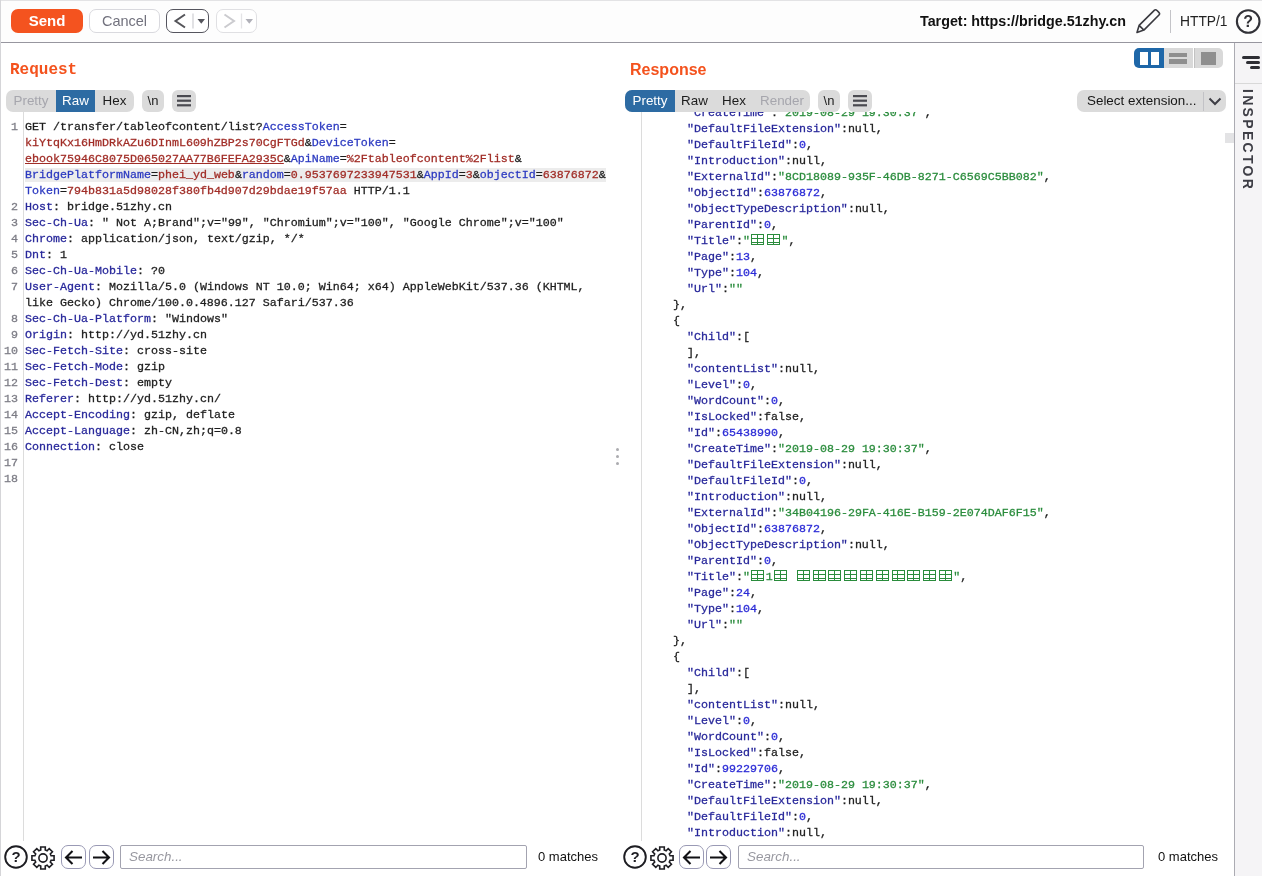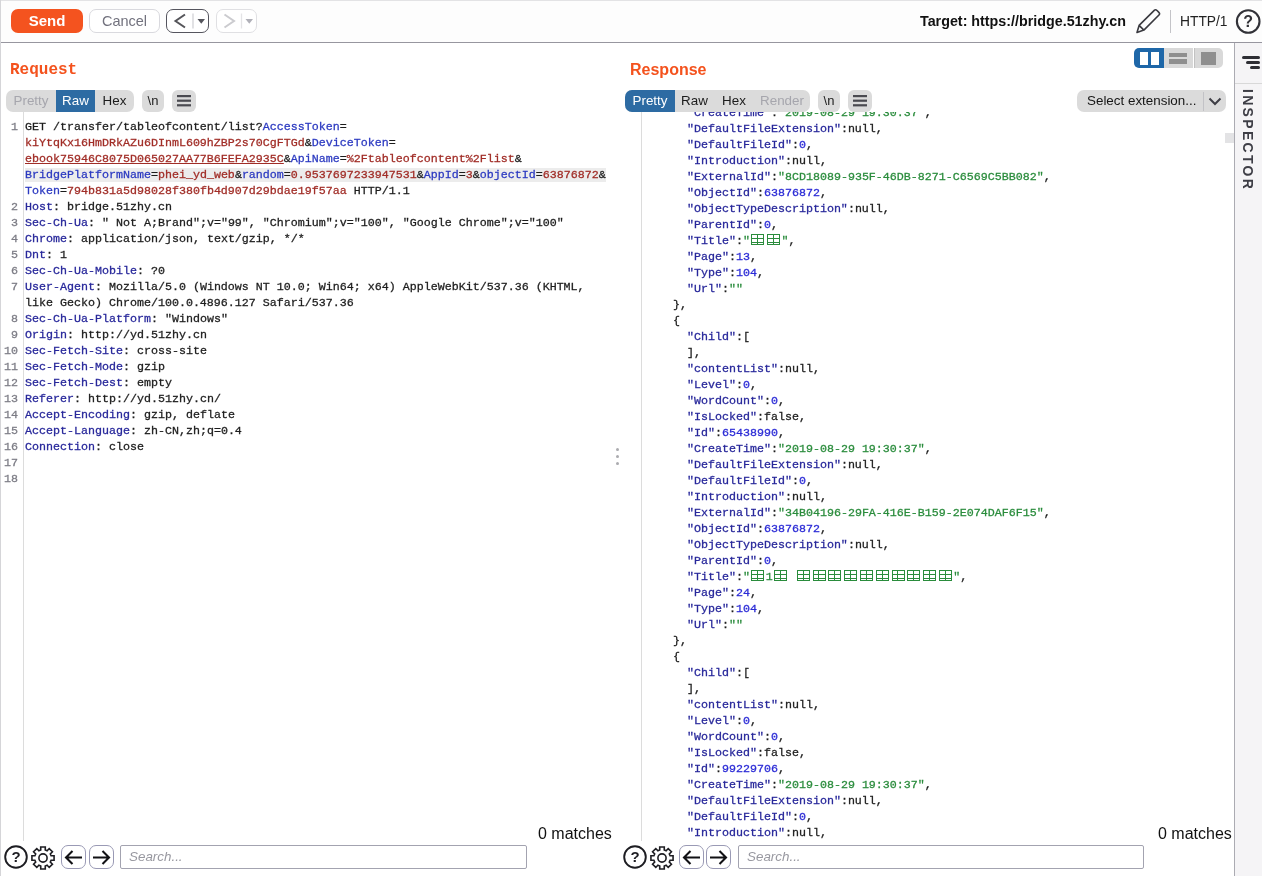--- a/index.html
+++ b/index.html
@@ -40,21 +40,21 @@
   #reqnums { position:absolute; left:0px; top:6.5px; width:17px; text-align:right; color:#7c7c85; }
   #reqgut { position:absolute; left:22px; top:0; width:1px; height:729px; background:#dcdcdc; }
   #reqpre { position:absolute; left:24px; top:6.5px; }
   #rspedit { position:absolute; left:622px; top:112px; width:602px; height:729px; background:#fff; overflow:hidden; }
   #rspgut { position:absolute; left:19px; top:0; width:1px; height:729px; background:#dcdcdc; }
   #rsppre { position:absolute; left:23px; top:-7px; }
 
   
   .sbox { position:absolute; top:845px; height:24px; background:#fff; border:1px solid #a3a3b0; border-radius:2px;
           font-size:13.4px; font-style:italic; color:#9898a0; line-height:22px; padding-left:8px; }
-  .matches { position:absolute; top:825px; font-size:16px; color:#111; }
+  .matches { position:absolute; top:849px; font-size:13px; color:#111; }
   .sqbtn { position:absolute; top:845px; width:25px; height:24px; border:1.4px solid #9a9ab5; border-radius:7px; background:#fff; }
 
   
   #inspector { position:absolute; left:1234px; top:43px; width:28px; height:833px; background:#f5f4f6; border-left:1px solid #ababb2; }
   #insp-sep { position:absolute; left:1235px; top:83px; width:27px; height:1px; background:#d8d8d8; }
   #insp-text { position:absolute; left:1240px; top:89px; writing-mode:vertical-lr; font-size:14px; font-weight:bold; color:#3e3e46; letter-spacing:2.3px; }
 
   
   .laybtn { position:absolute; top:48px; height:20px; }
 </style>
@@ -144,21 +144,21 @@
 <span style="color:#28289b;">Sec-Ch-Ua-Mobile</span><span style="color:#1d1d1d;">: </span><span style="color:#1d1d1d;">?0</span>
 <span style="color:#28289b;">User-Agent</span><span style="color:#1d1d1d;">: </span><span style="color:#1d1d1d;">Mozilla/5.0 (Windows NT 10.0; Win64; x64) AppleWebKit/537.36 (KHTML,</span>
 <span style="color:#1d1d1d;">like Gecko) Chrome/100.0.4896.127 Safari/537.36</span>
 <span style="color:#28289b;">Sec-Ch-Ua-Platform</span><span style="color:#1d1d1d;">: </span><span style="color:#1d1d1d;">"Windows"</span>
 <span style="color:#28289b;">Origin</span><span style="color:#1d1d1d;">: </span><span style="color:#1d1d1d;">http://yd.51zhy.cn</span>
 <span style="color:#28289b;">Sec-Fetch-Site</span><span style="color:#1d1d1d;">: </span><span style="color:#1d1d1d;">cross-site</span>
 <span style="color:#28289b;">Sec-Fetch-Mode</span><span style="color:#1d1d1d;">: </span><span style="color:#1d1d1d;">gzip</span>
 <span style="color:#28289b;">Sec-Fetch-Dest</span><span style="color:#1d1d1d;">: </span><span style="color:#1d1d1d;">empty</span>
 <span style="color:#28289b;">Referer</span><span style="color:#1d1d1d;">: </span><span style="color:#1d1d1d;">http://yd.51zhy.cn/</span>
 <span style="color:#28289b;">Accept-Encoding</span><span style="color:#1d1d1d;">: </span><span style="color:#1d1d1d;">gzip, deflate</span>
-<span style="color:#28289b;">Accept-Language</span><span style="color:#1d1d1d;">: </span><span style="color:#1d1d1d;">zh-CN,zh;q=0.4</span>
+<span style="color:#28289b;">Accept-Language</span><span style="color:#1d1d1d;">: </span><span style="color:#1d1d1d;">zh-CN,zh;q=0.8</span>
 <span style="color:#28289b;">Connection</span><span style="color:#1d1d1d;">: </span><span style="color:#1d1d1d;">close</span>
 
 </pre>
 </div>
 
 <div class="abs" style="left:616px; top:448px; width:3px; height:3px; border-radius:50%; background:#ababaf;"></div>
 <div class="abs" style="left:616px; top:455px; width:3px; height:3px; border-radius:50%; background:#ababaf;"></div>
 <div class="abs" style="left:616px; top:462px; width:3px; height:3px; border-radius:50%; background:#ababaf;"></div>
 
 <svg class="abs" style="left:4px; top:845px" width="24" height="24" viewBox="0 0 24 24">

